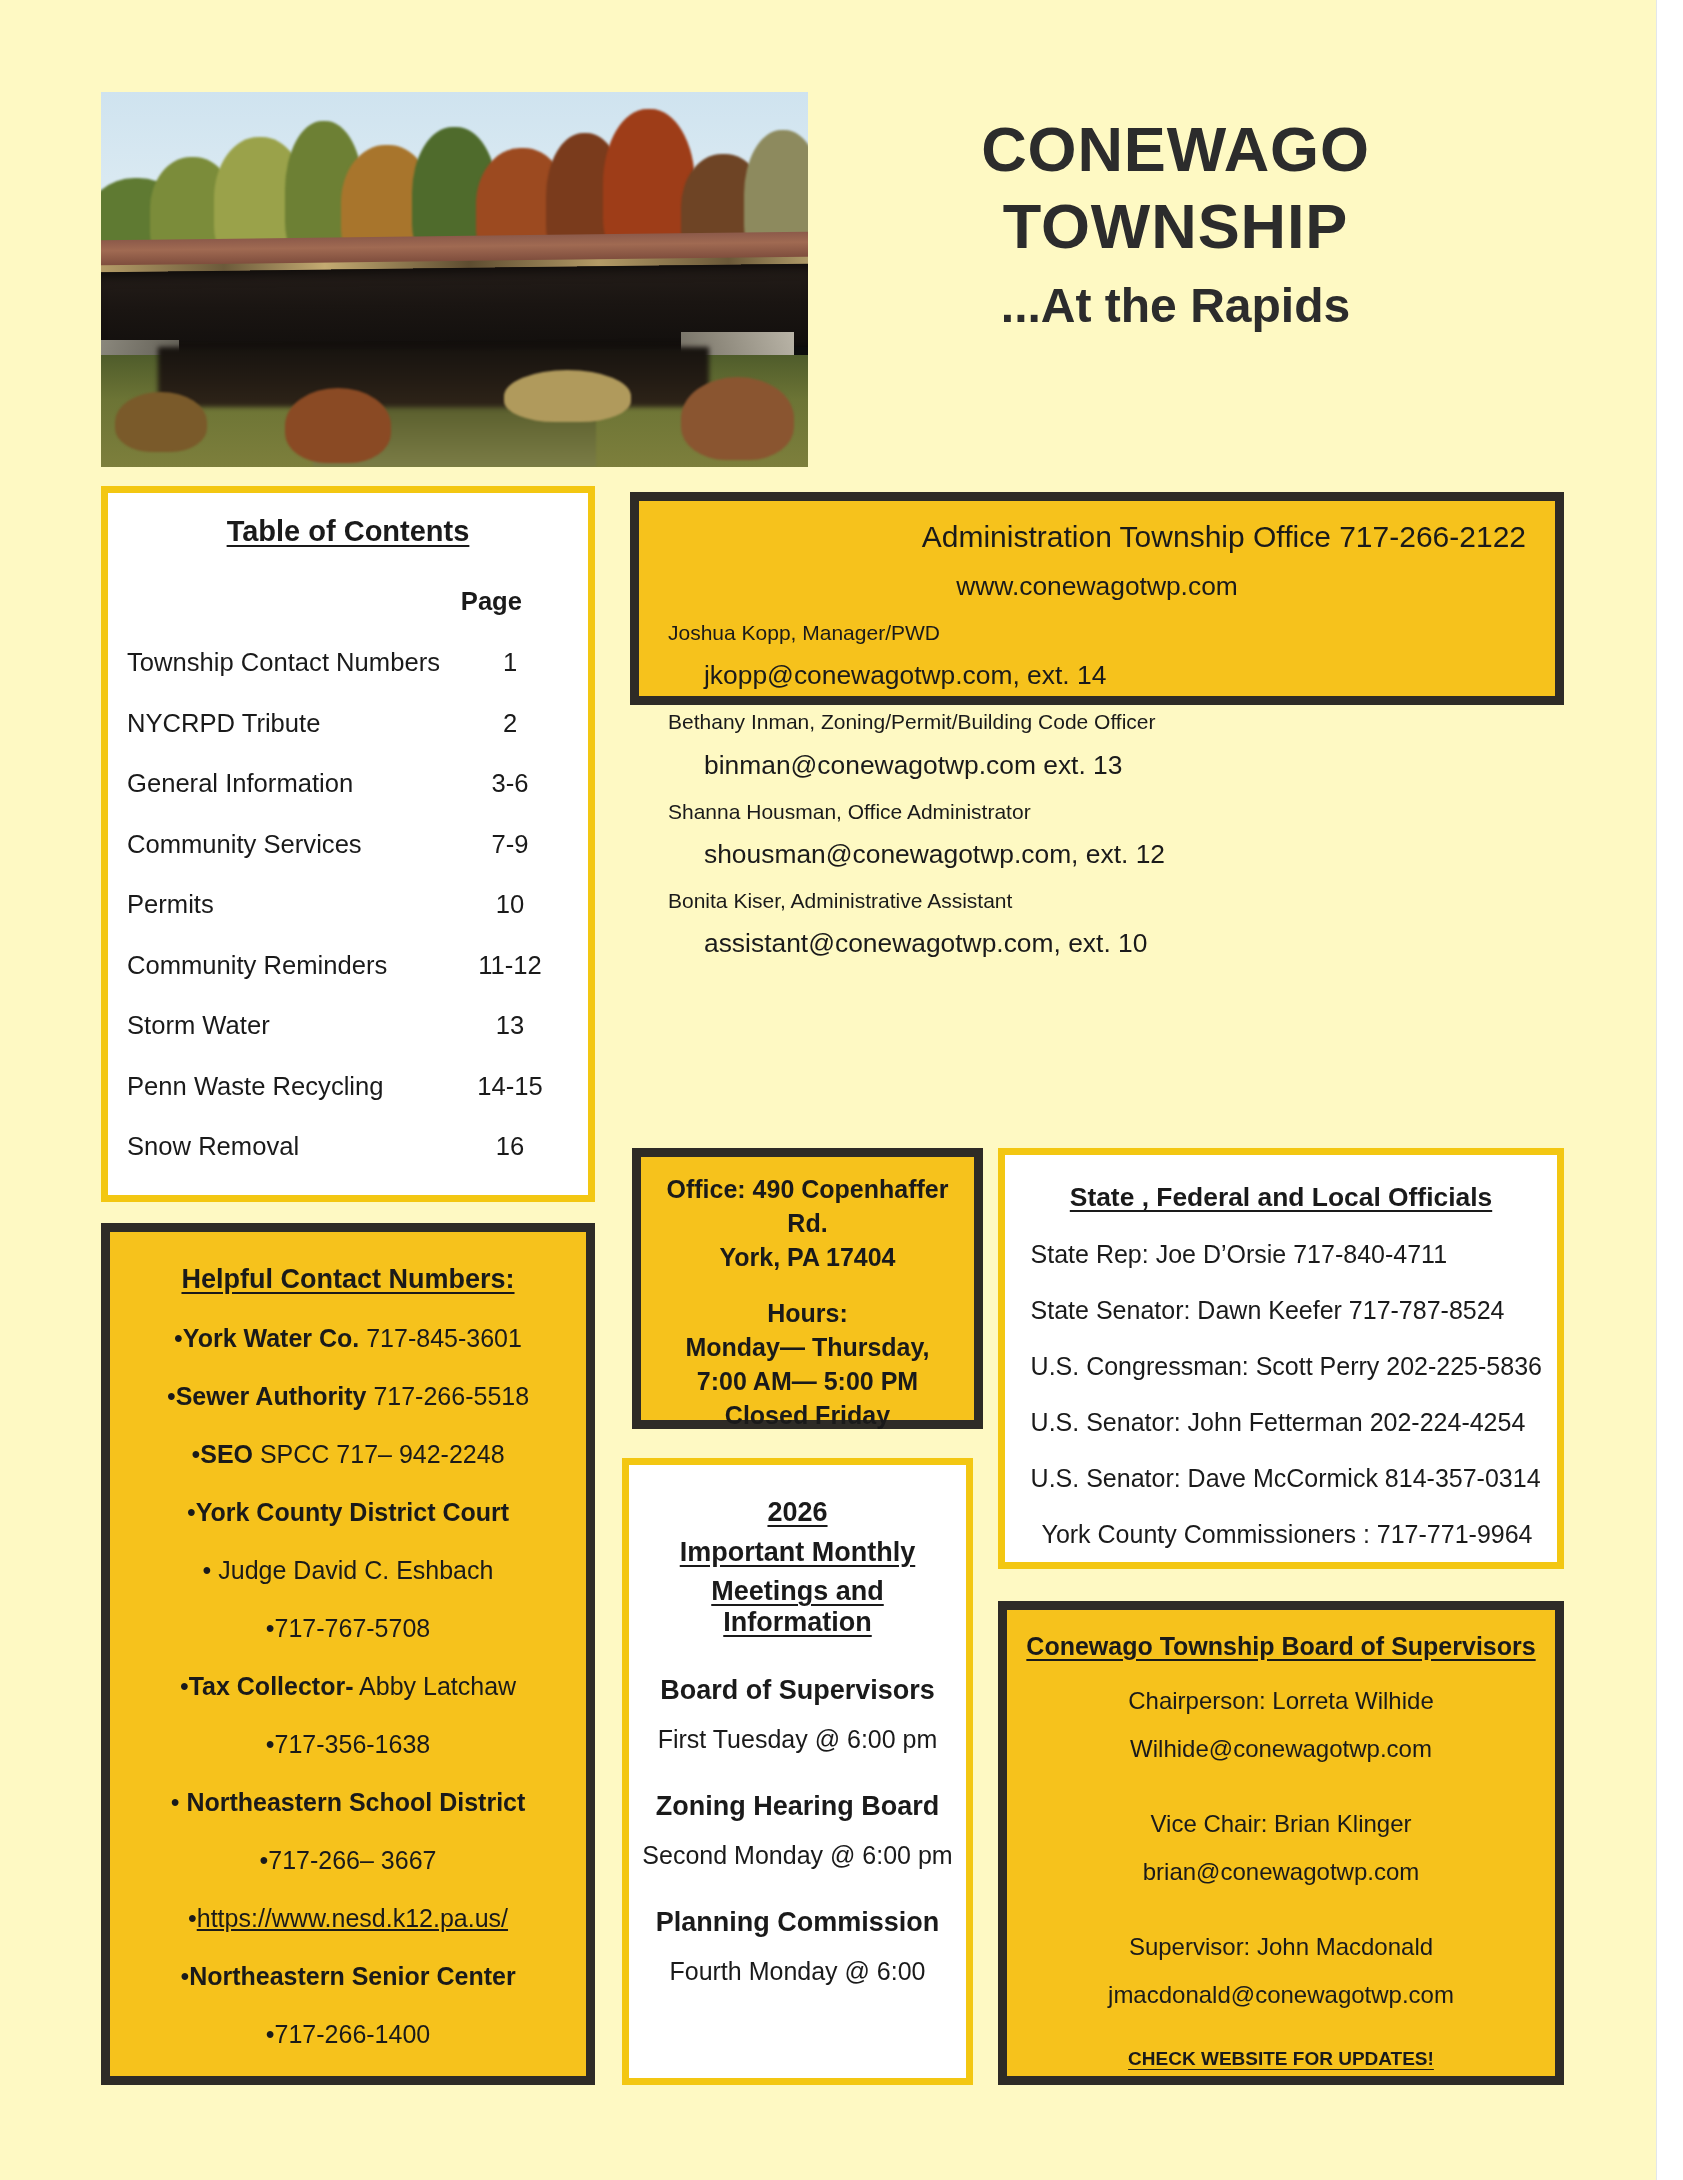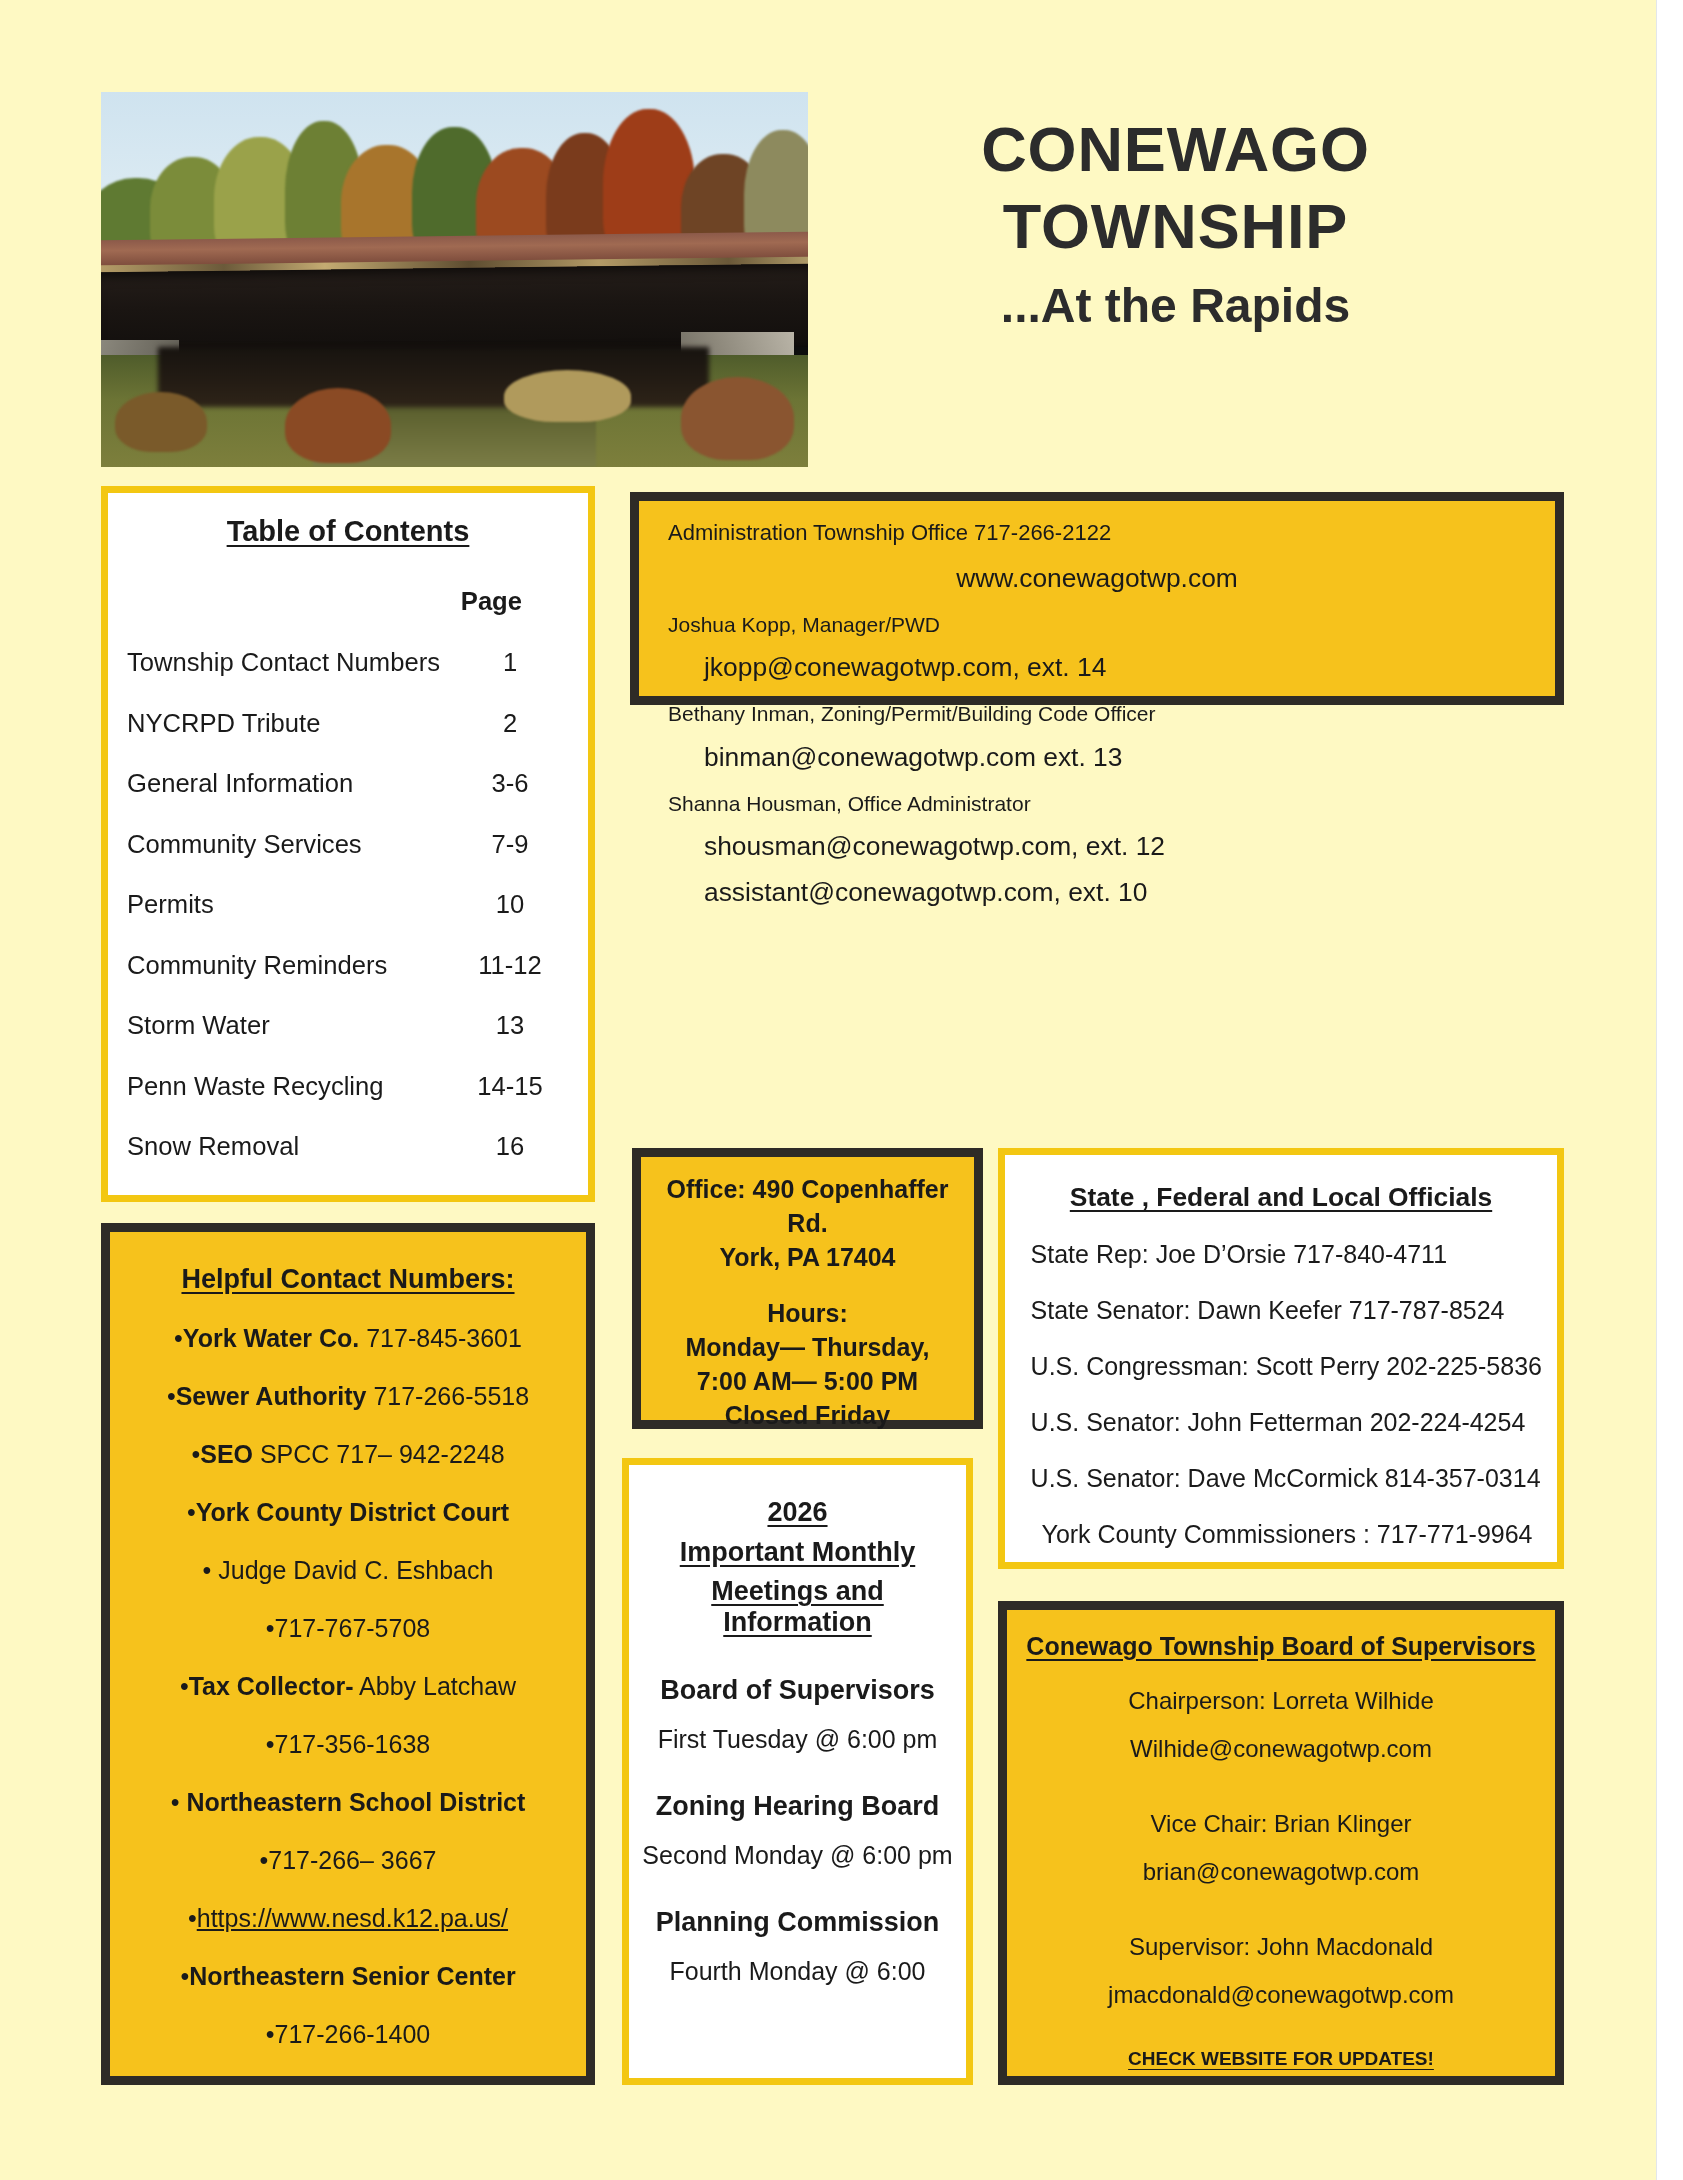--- a/index.html
+++ b/index.html
@@ -152,21 +152,21 @@
   .toc-row .label { flex: 1; }
   .toc-row .pg { width: 94px; text-align: center; }
 
   #administrationBox {
     left: 630px;
     top: 492px;
     width: 934px;
     height: 213px;
     padding: 19px 29px;
   }
-  #administrationBox .adm-title { font-size: 22px; text-align: left; }
+  #administrationBox .adm-title { font-size: 30px; text-align: right; }
   #administrationBox .adm-url { font-size: 26.4px; text-align: center; margin-top: 17px; }
   #administrationBox .adm-line { font-size: 21px; margin-top: 19px; }
   #administrationBox .adm-sub { font-size: 26.4px; margin-top: 15.3px; padding-left: 36px; }
 
   
   #helpful {
     left: 101px; top: 1223px; width: 494px; height: 862px;
     padding: 17px 15.3px;
   }
   #helpful .h-title { font-size: 27px; margin-top: 15.3px; }
@@ -304,20 +304,21 @@
 
   <div class="box box-dark-yellowfill" id="administrationBox">
     <div class="adm-title">Administration Township Office 717-266-2122</div>
     <div class="adm-url">www.conewagotwp.com</div>
     <div class="adm-line">Joshua Kopp, Manager/PWD</div>
     <div class="adm-sub">jkopp@conewagotwp.com, ext. 14</div>
     <div class="adm-line">Bethany Inman, Zoning/Permit/Building Code Officer</div>
     <div class="adm-sub">binman@conewagotwp.com ext. 13</div>
     <div class="adm-line">Shanna Housman, Office Administrator</div>
     <div class="adm-sub">shousman@conewagotwp.com, ext. 12</div>
+    <div class="adm-line">Bonita Kiser, Administrative Assistant</div>
     <div class="adm-sub">assistant@conewagotwp.com, ext. 10</div>
   </div>
 
   <div class="box box-dark-yellowfill" id="helpful">
     <div class="hdr-underline h-title">Helpful Contact Numbers:</div>
     <div id="helpful-items">
         <div class="h-item"><span>•</span><b>York Water Co.</b><span>  717-845-3601</span></div>
         <div class="h-item"><span>•</span><b>Sewer Authority</b><span>  717-266-5518</span></div>
         <div class="h-item"><span>•</span><b>SEO</b><span> SPCC 717– 942-2248</span></div>
         <div class="h-item"><span>•</span><b>York County District Court</b></div>

